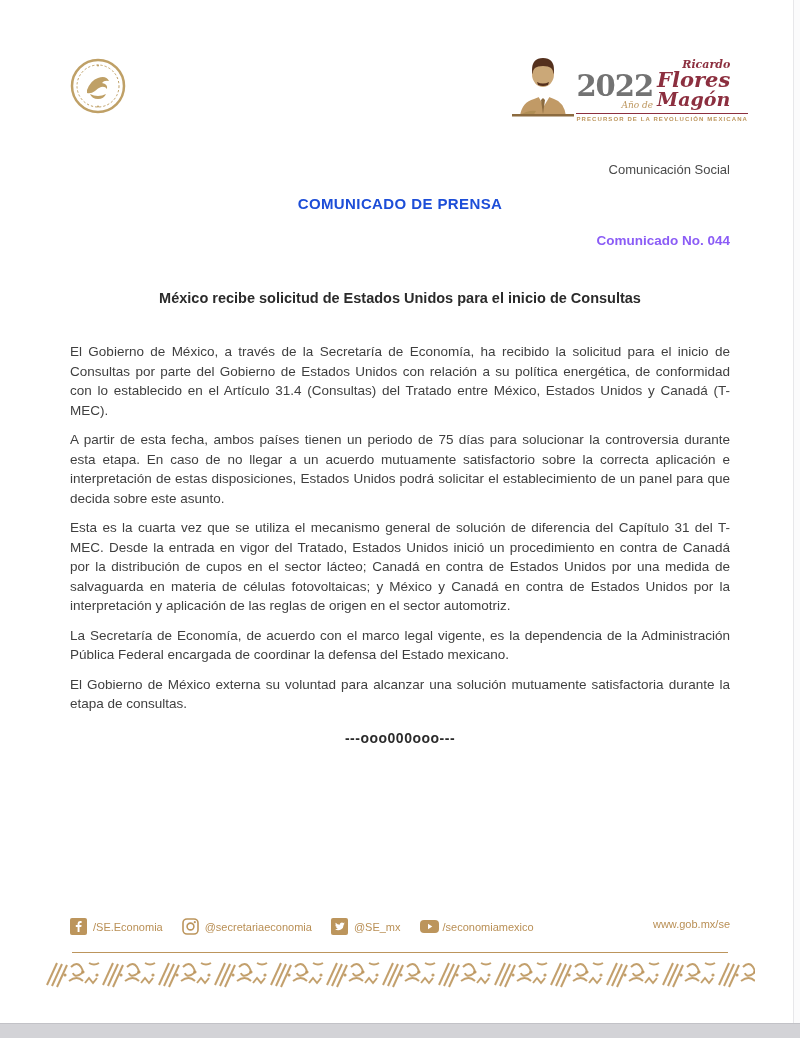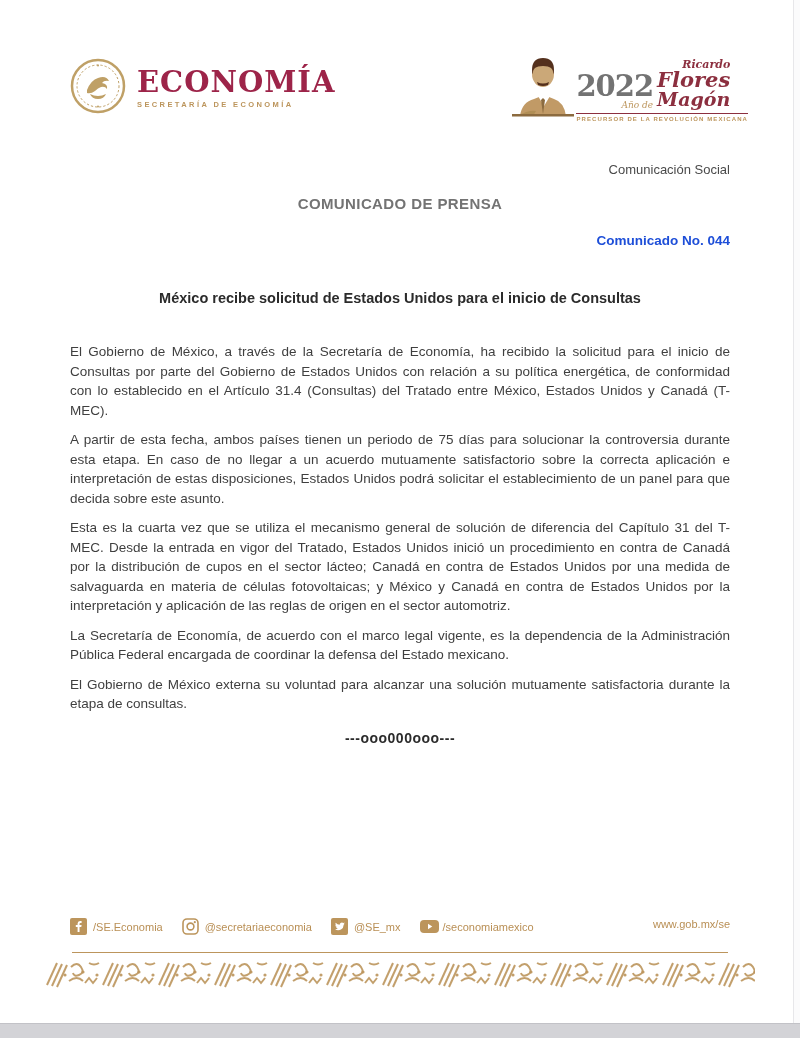--- a/index.html
+++ b/index.html
@@ -34,22 +34,22 @@
   .y22-ricardo{font-family:"DejaVu Serif","Liberation Serif",serif;font-style:italic;font-weight:700;font-size:11px;line-height:11px;color:#8c2f3f;align-self:flex-end;}
   .y22-flores{font-family:"DejaVu Serif","Liberation Serif",serif;font-style:italic;font-weight:700;font-size:21px;line-height:20px;color:#8c2f3f;}
   .y22-magon{font-family:"DejaVu Serif","Liberation Serif",serif;font-style:italic;font-weight:700;font-size:19px;line-height:18px;color:#8c2f3f;}
   .y22-tagline{
     font-size:6px;color:#BC955C;letter-spacing:1.1px;font-weight:700;
     border-top:1px solid #8c2f3f;margin-top:3px;padding-top:2px;text-align:center;
   }
 
   
   .comm-social{margin-top:22px;padding:0 70px;text-align:right;font-size:13px;color:#4a4a4a;}
-  .kicker{margin-top:18px;text-align:center;font-size:15px;font-weight:700;color:#737373;letter-spacing:.4px;}
-  .comm-number{margin-top:21px;padding:0 70px;text-align:right;font-size:13.5px;font-weight:700;color:#1d4ed8;}
+  .kicker{margin-top:18px;text-align:center;font-size:15px;font-weight:700;color:#1d4ed8;letter-spacing:.4px;}
+  .comm-number{margin-top:21px;padding:0 70px;text-align:right;font-size:13.5px;font-weight:700;color:#8b5cf6;}
   .dateline{margin-top:15px;padding:0 70px;text-align:right;font-size:13.5px;font-weight:700;color:#2b2b2b;}
   .doc-title{margin-top:42px;padding:0 90px;text-align:center;font-size:14.5px;font-weight:700;color:#2b2b2b;}
   .body-copy{margin-top:36px;padding:0 70px;}
   .body-copy p{
     margin:0 0 10px 0;font-size:13.5px;line-height:19.5px;text-align:justify;color:#3f3f3f;
   }
   .separator{margin-top:16px;text-align:center;font-size:14px;font-weight:700;color:#2b2b2b;letter-spacing:.5px;}
 
   
   .footer{position:absolute;left:0;right:0;top:918px;}
@@ -72,24 +72,20 @@
     <div class="logo-economia">
       <span>
         <svg width="56" height="56" viewBox="0 0 56 56">
           <circle cx="28" cy="28" r="26" fill="none" stroke="#BFA066" stroke-width="2.5"></circle>
           <circle cx="28" cy="28" r="21" fill="none" stroke="#BFA066" stroke-width="1" stroke-dasharray="2.2 2"></circle>
           <path d="M17 32 q4-10 11-12 q8-3 11 3 q-5-1-7 2 q6 1 5 6 q-2-3-6-2 q-3 1 -6 4 q-4 3-8 2 z" fill="#BFA066"></path>
           <path d="M20 36 q8 4 16 0 q-2 5-8 5 q-6 0-8-5 z" fill="#BFA066"></path>
           <circle cx="28" cy="7.5" r="1" fill="#BFA066"></circle>
           <circle cx="28" cy="48.5" r="1" fill="#BFA066"></circle>
         </svg>
-      </span>
-      <span class="wordmark">
-        <span class="name">ECONOMÍA</span>
-        <span class="sub">SECRETARÍA DE ECONOMÍA</span>
       </span>
     </div>
 
     <div class="logo-2022">
       <span>
         <svg width="62" height="70" viewBox="0 0 62 70">
           <path d="M8 68 q2-14 14-17 l5-2 h10 l5 2 q10 3 12 17 z" fill="#C19A66"></path>
           <path d="M26 48 h12 l-6 10 z" fill="#fff"></path>
           <path d="M29 52 l2-2 2 2 -2 14 z" fill="#8c6b3f"></path>
           <ellipse cx="31" cy="26" rx="11" ry="13" fill="#CBA878"></ellipse>

